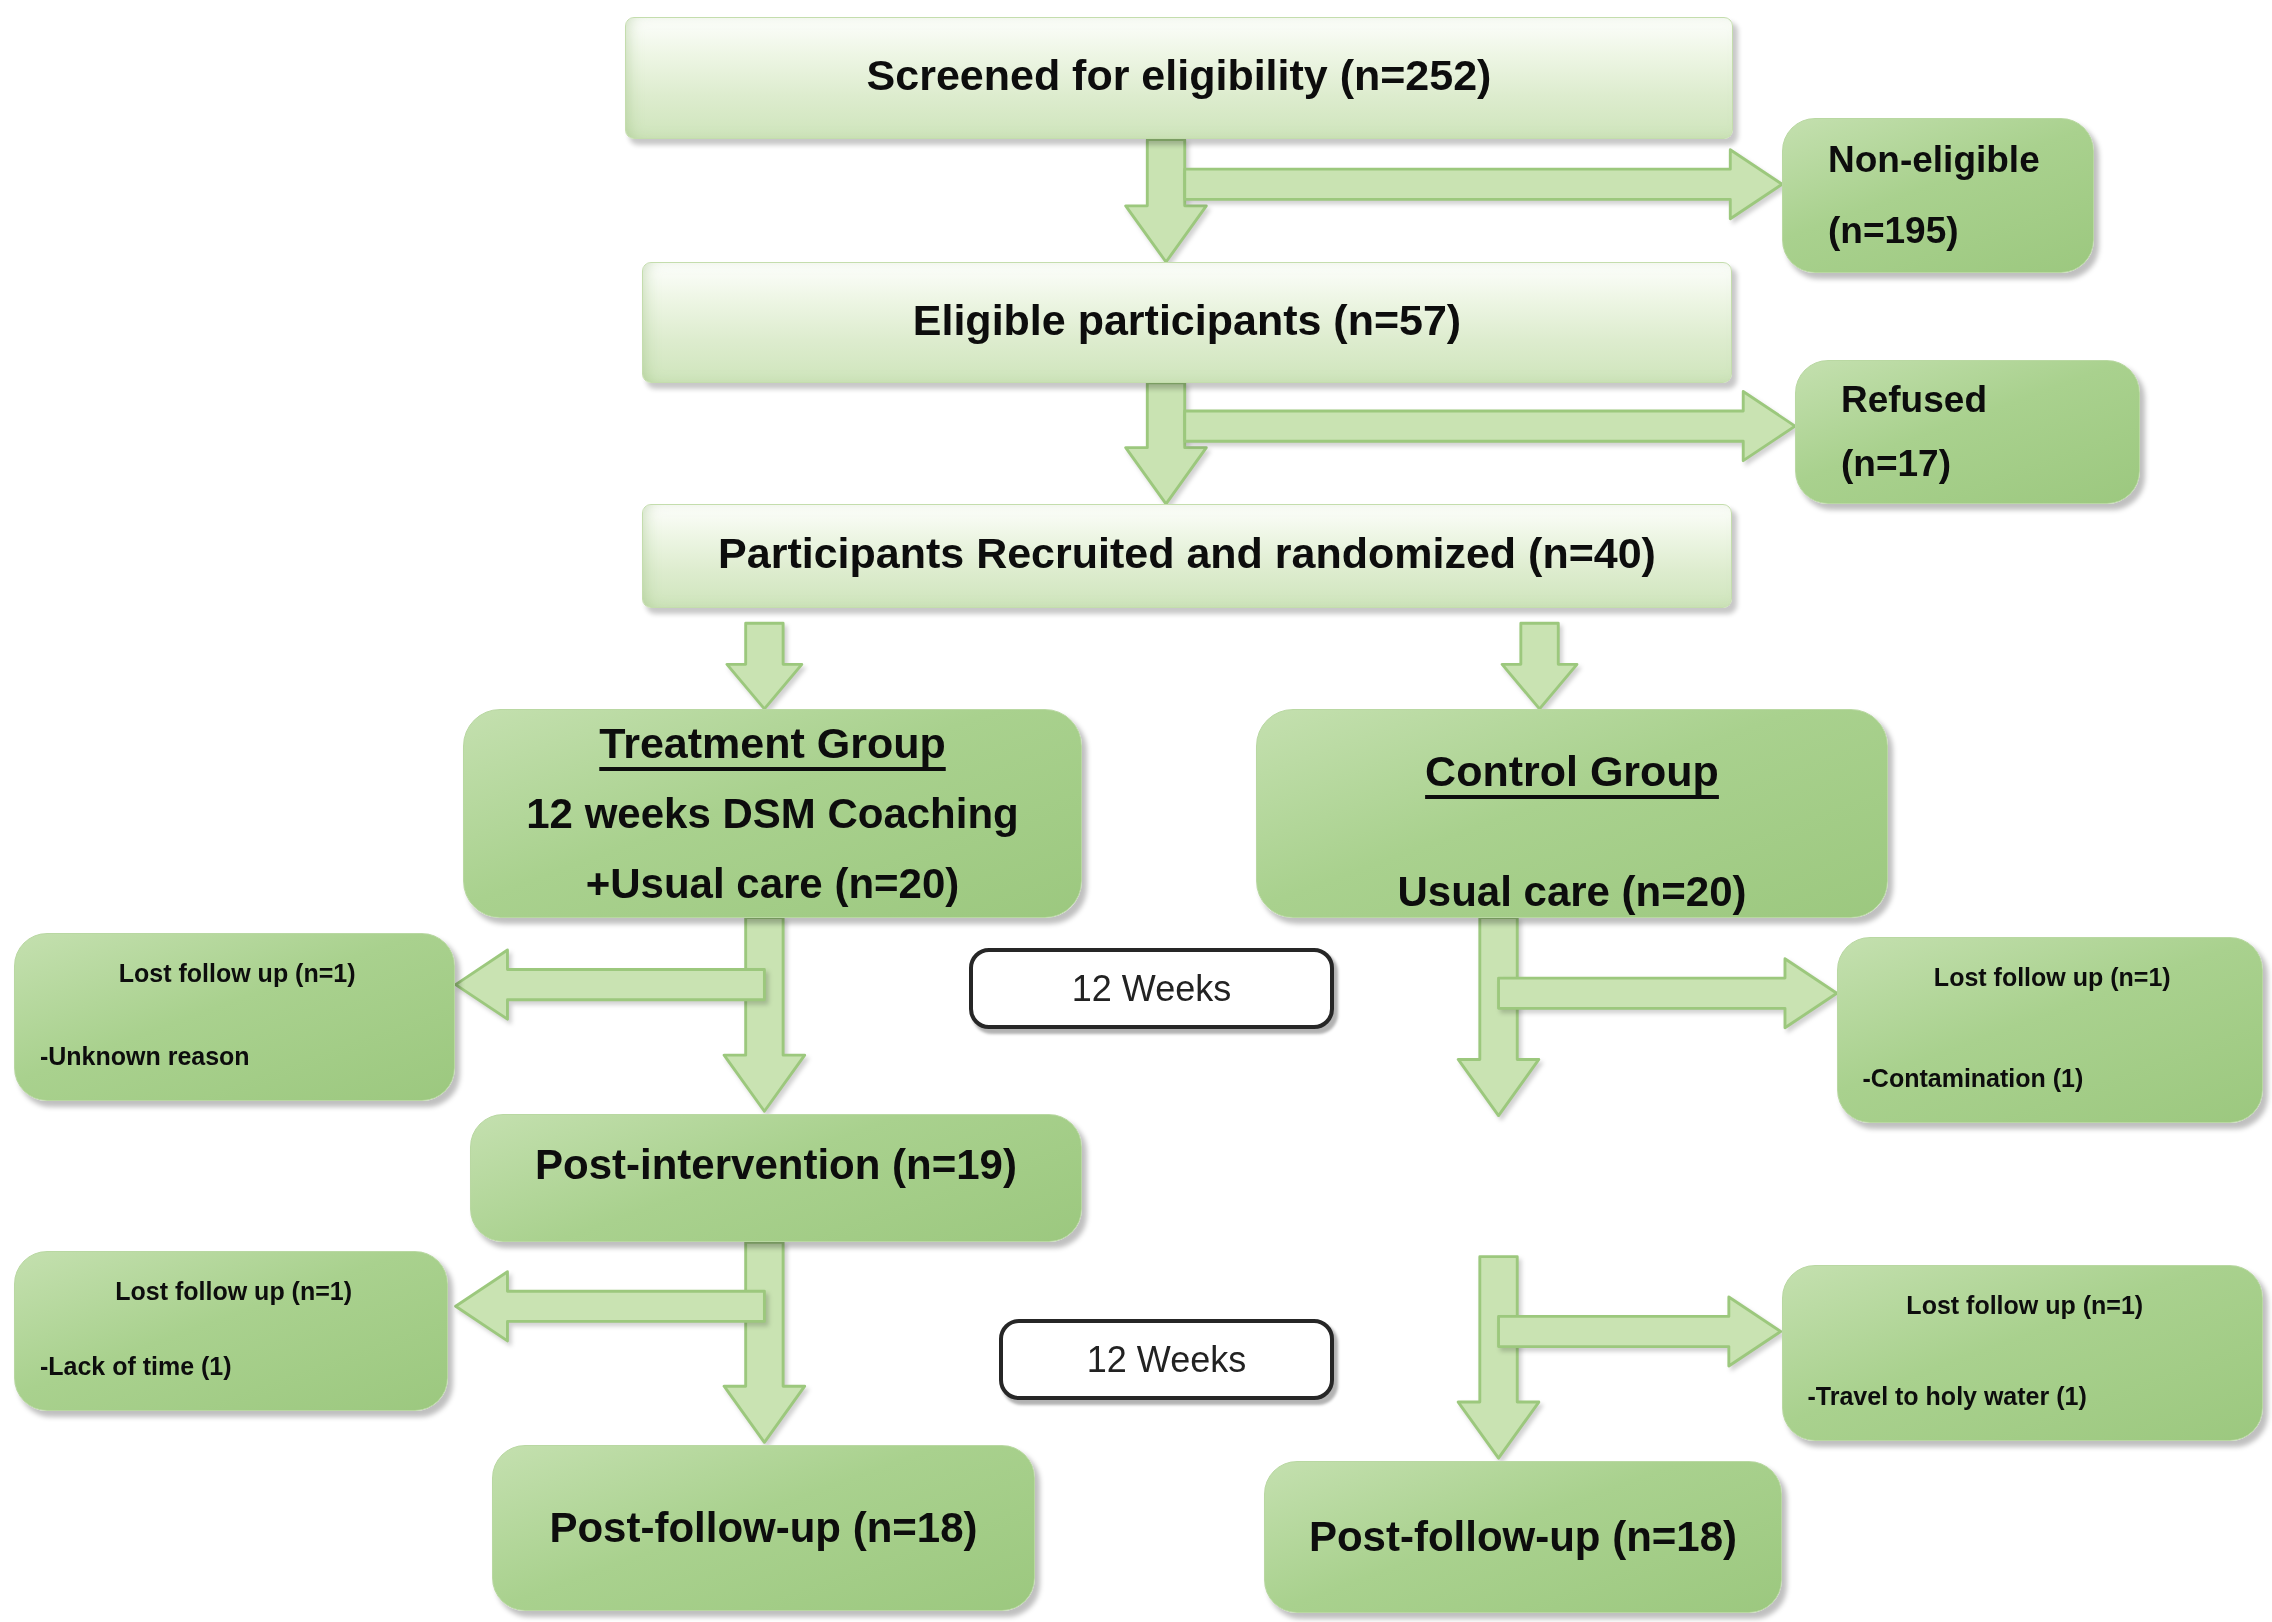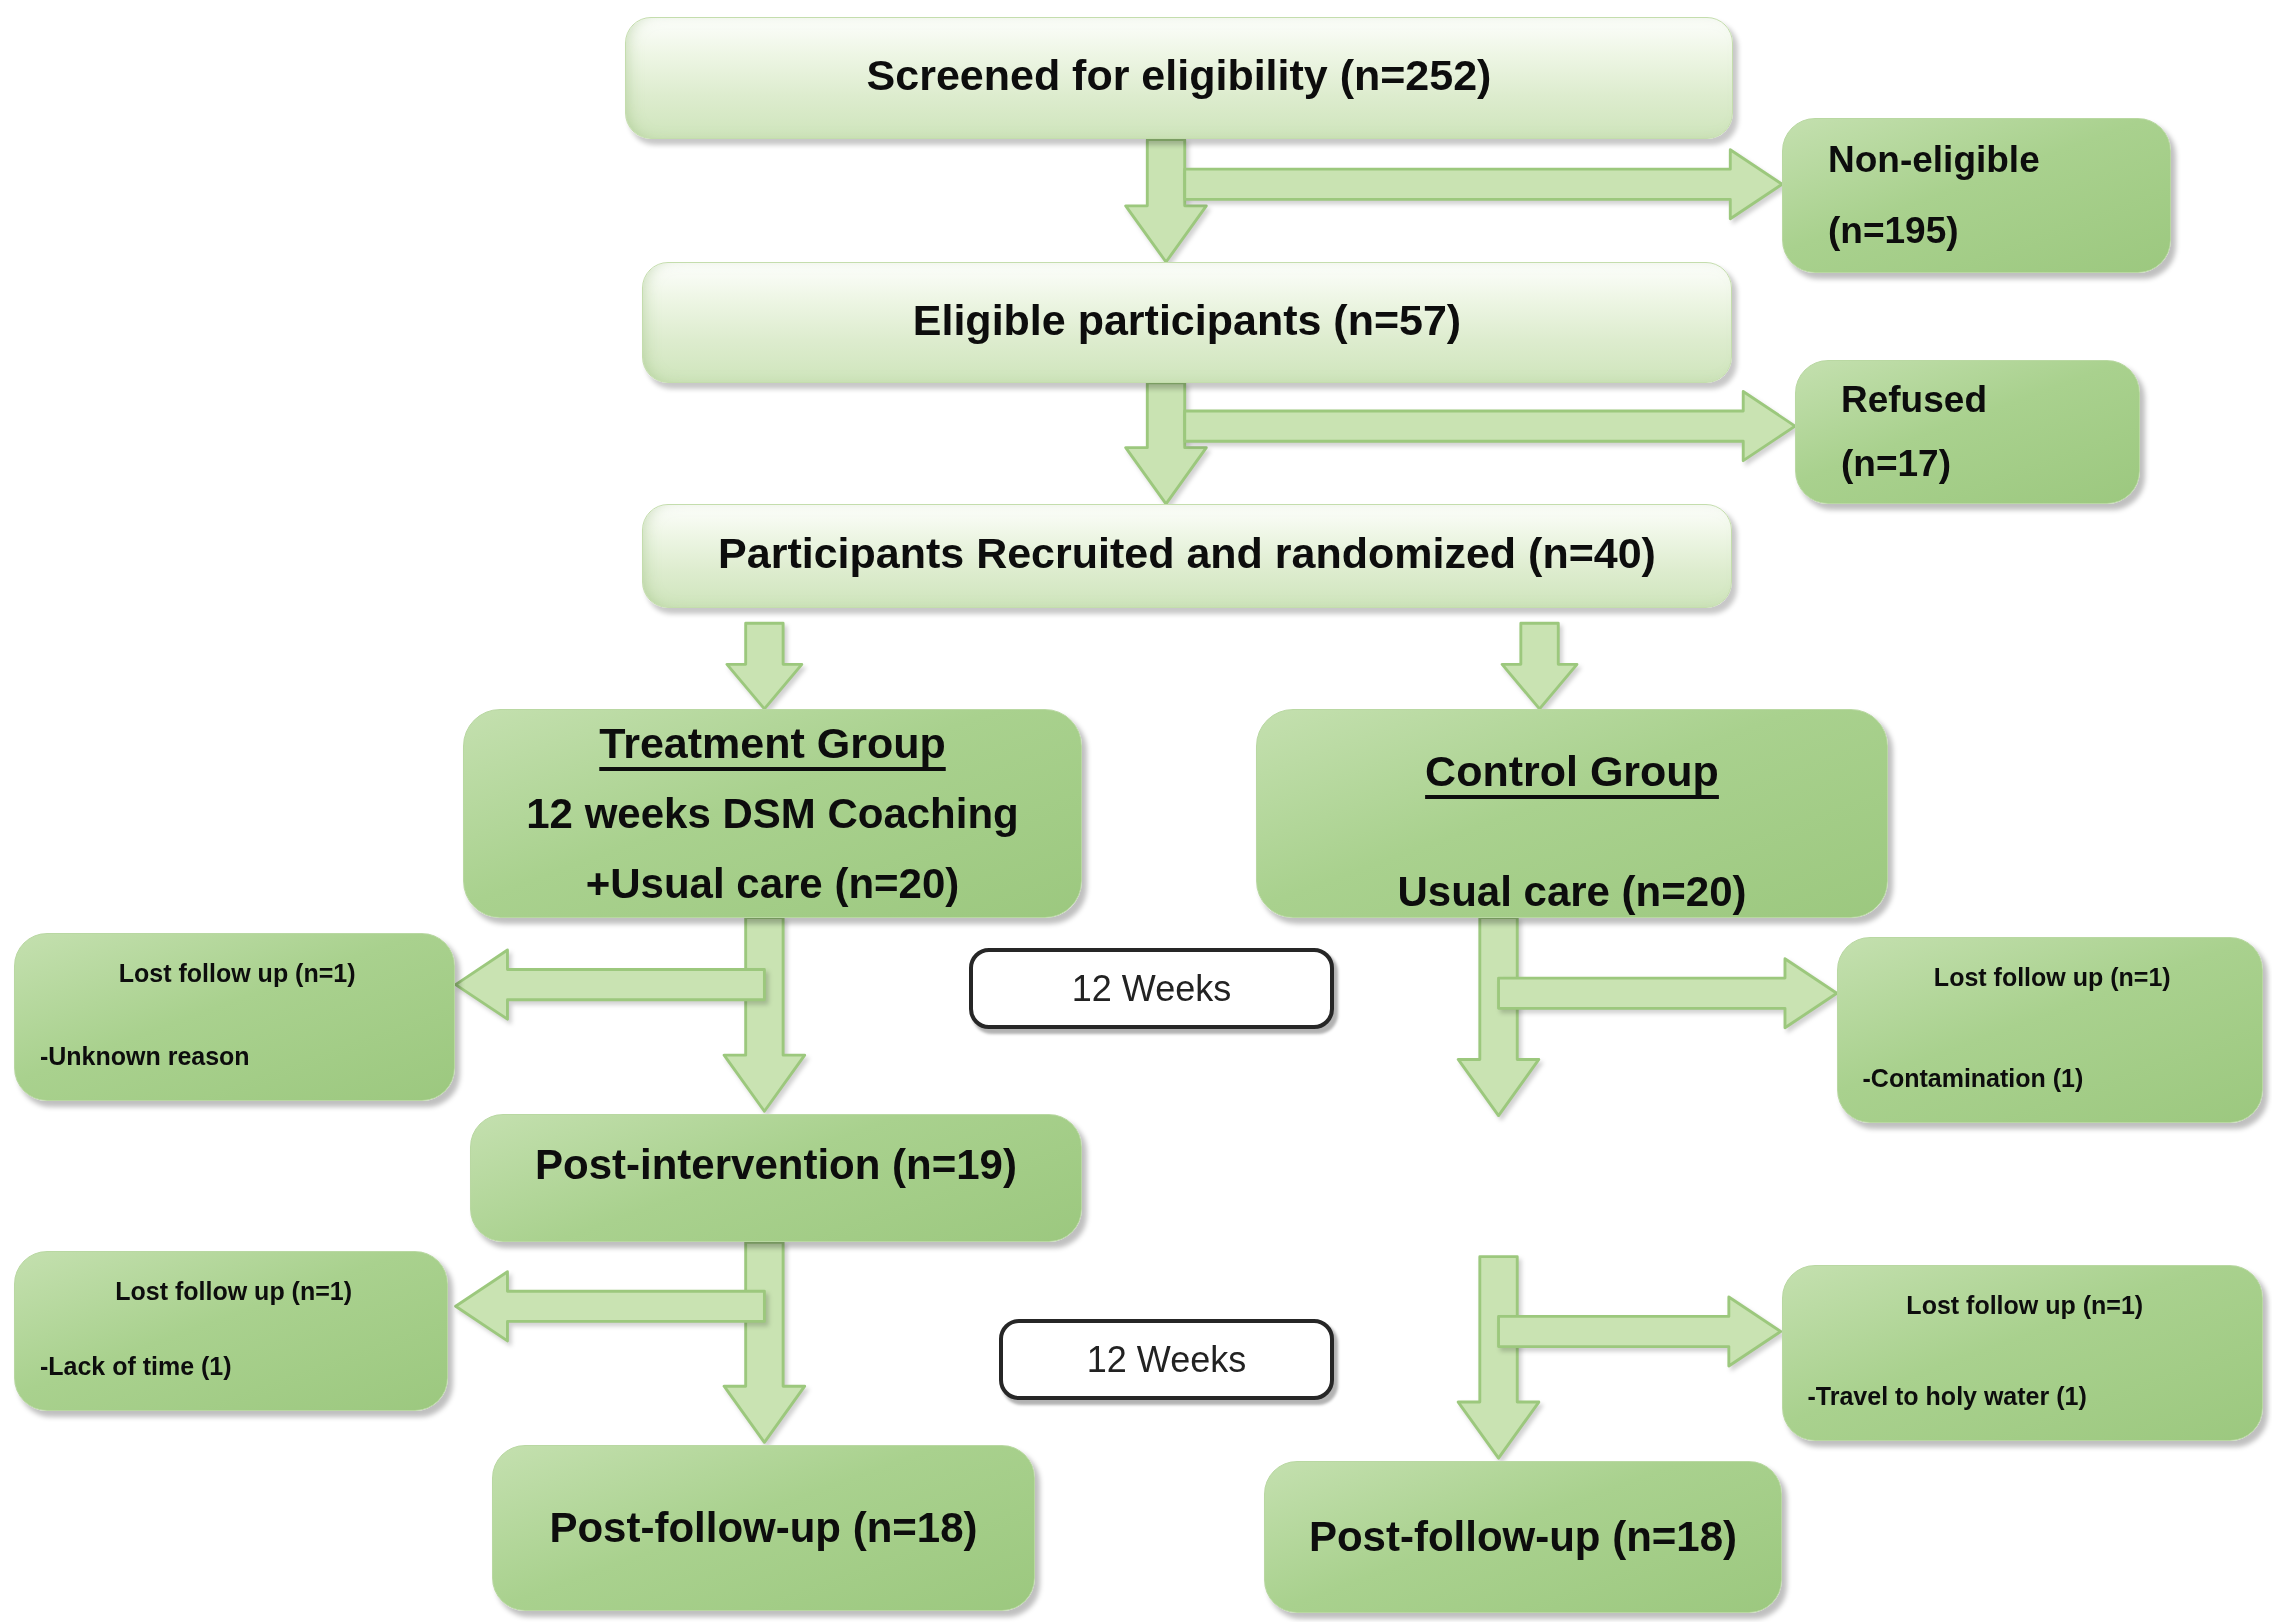--- a/index.html
+++ b/index.html
@@ -21,21 +21,21 @@
   }
   .arrows{position:absolute;left:0;top:0;z-index:1;}
   .arrows polygon{
     fill:var(--arrow-fill);stroke:var(--arrow-stroke);stroke-width:4;stroke-linejoin:round;
     filter:drop-shadow(4px 5px 3px rgba(0,0,0,0.18));
   }
   .box{position:absolute;z-index:2;box-sizing:border-box;display:flex;flex-direction:column;
        align-items:center;justify-content:center;text-align:center;font-weight:700;}
   .box-light{
     background:linear-gradient(180deg,var(--box-pale-top) 0%,#eef6e5 30%,#ddecce 65%,var(--box-pale-bottom) 100%);
-    border:1.4px solid #c4ddad;border-radius:26px;
+    border:1.4px solid #c4ddad;border-radius:9px;
     box-shadow:inset 7.2px 0 16px -7.2px rgba(140,180,110,.5), 4.3px 5.8px 5px rgba(0,0,0,.22);
     font-size:43px;padding-bottom:5px;
   }
   .box-green{
     background:linear-gradient(160deg,var(--box-green-light) 0%,var(--box-green) 45%,#9cc87f 100%);
     border:1.4px solid var(--box-border);border-radius:33px;
     box-shadow:4.3px 5.8px 5px rgba(0,0,0,.25);
   }
   .group-box{font-size:42px;border-radius:37px;}
   .group-box .title{font-size:43px;text-decoration:underline;text-decoration-thickness:3.6px;text-underline-offset:8.6px;}
@@ -73,21 +73,21 @@
     <polygon points="1036,1726 1088,1726 1088,1926 1118,1926 1062,2004 1006,1926 1036,1926"></polygon>
     <polygon points="1062,1794 705,1794 705,1767 633,1815 705,1863 705,1836 1062,1836"></polygon>
     <polygon points="2056,1746 2108,1746 2108,1948 2138,1948 2082,2026 2026,1948 2056,1948"></polygon>
     <polygon points="2082,1829 2402,1829 2402,1802 2474,1850 2402,1898 2402,1871 2082,1871"></polygon>
   </svg>
 
   <div class="box box-light" style="left:625px;top:17.3px;width:1108px;height:122px;">
     <span>Screened for eligibility (n=252)</span>
   </div>
 
-  <div class="box box-green side-note" style="left:1782px;top:118px;width:389px;height:155px;">
+  <div class="box box-green side-note" style="left:1782px;top:118px;width:312px;height:155px;">
     <span>Non-eligible</span>
     <span>(n=195)</span>
   </div>
 
   <div class="box box-light" style="left:642px;top:262px;width:1090px;height:121px;">
     <span>Eligible participants (n=57)</span>
   </div>
 
   <div class="box box-green side-note" style="left:1795px;top:360px;width:345px;height:144px;row-gap:21.6px;">
     <span>Refused</span>

